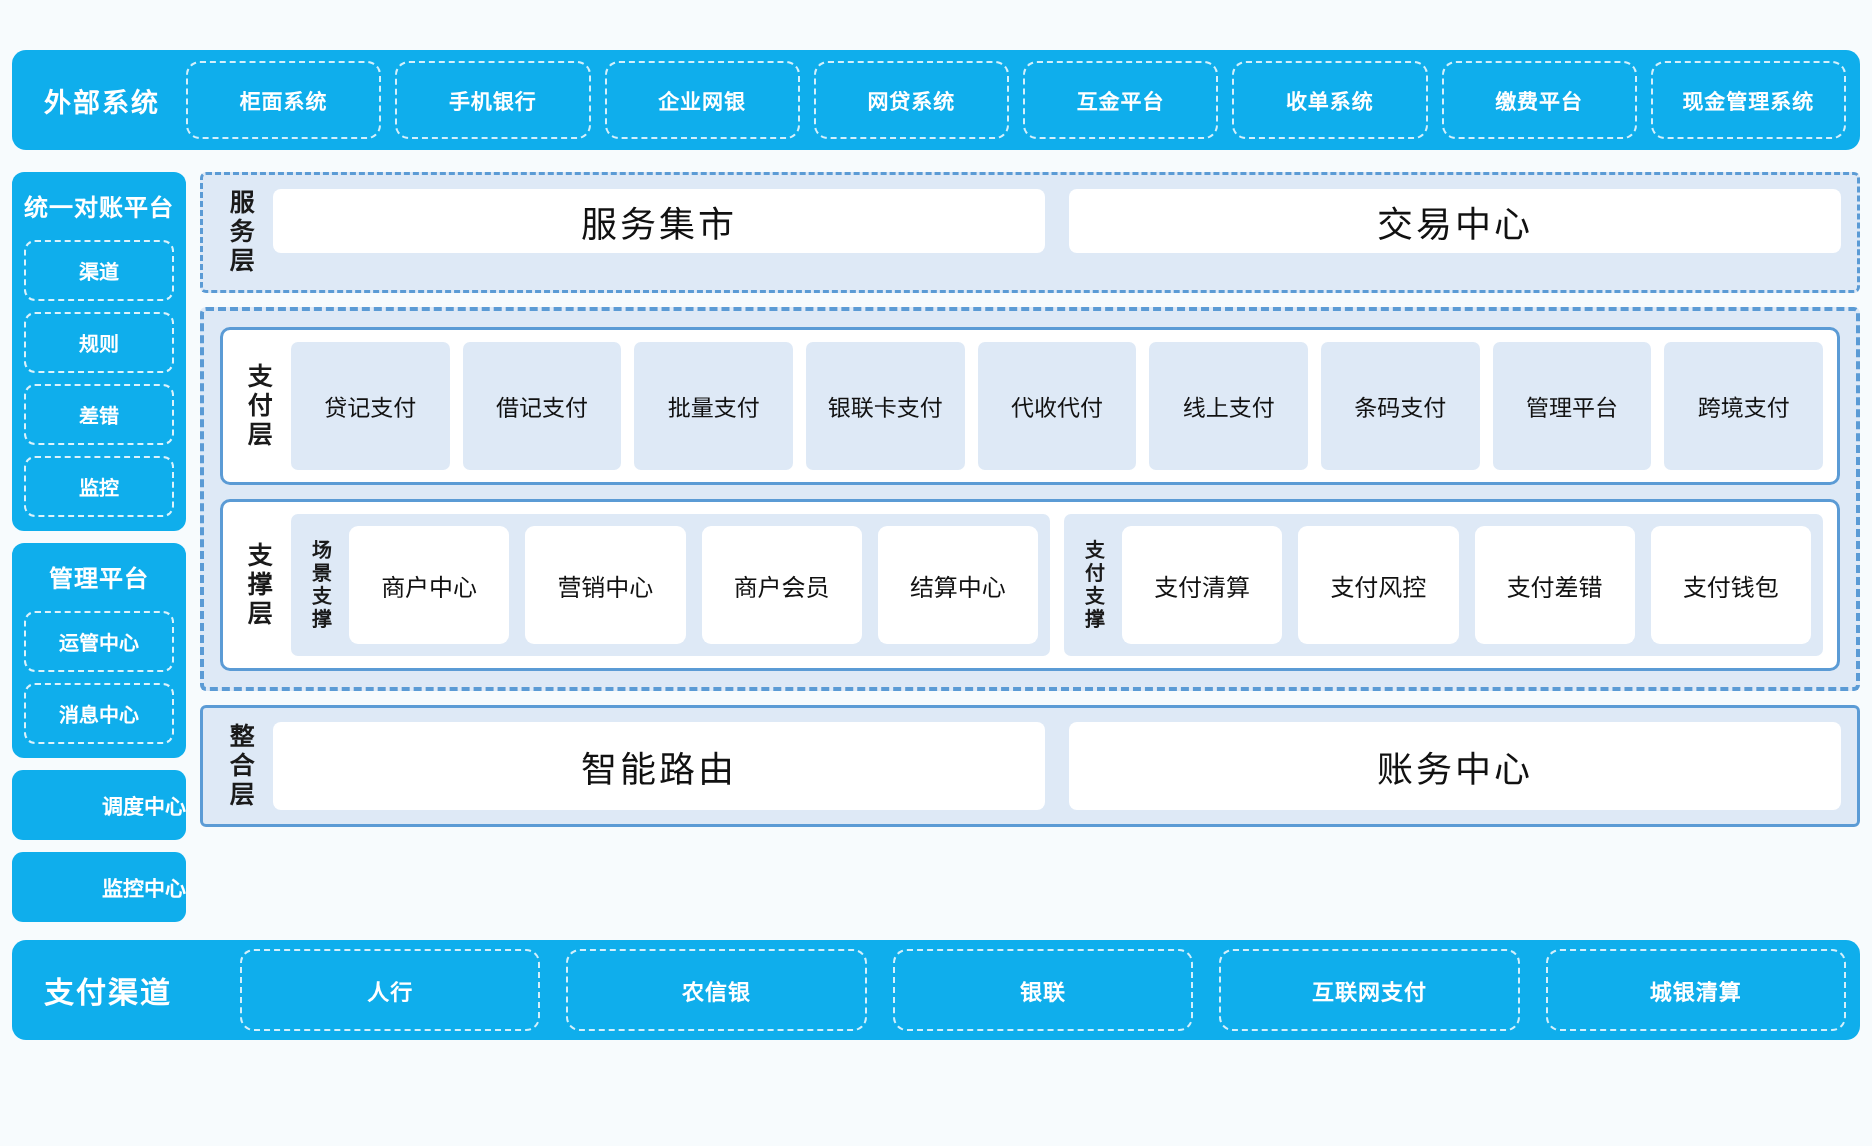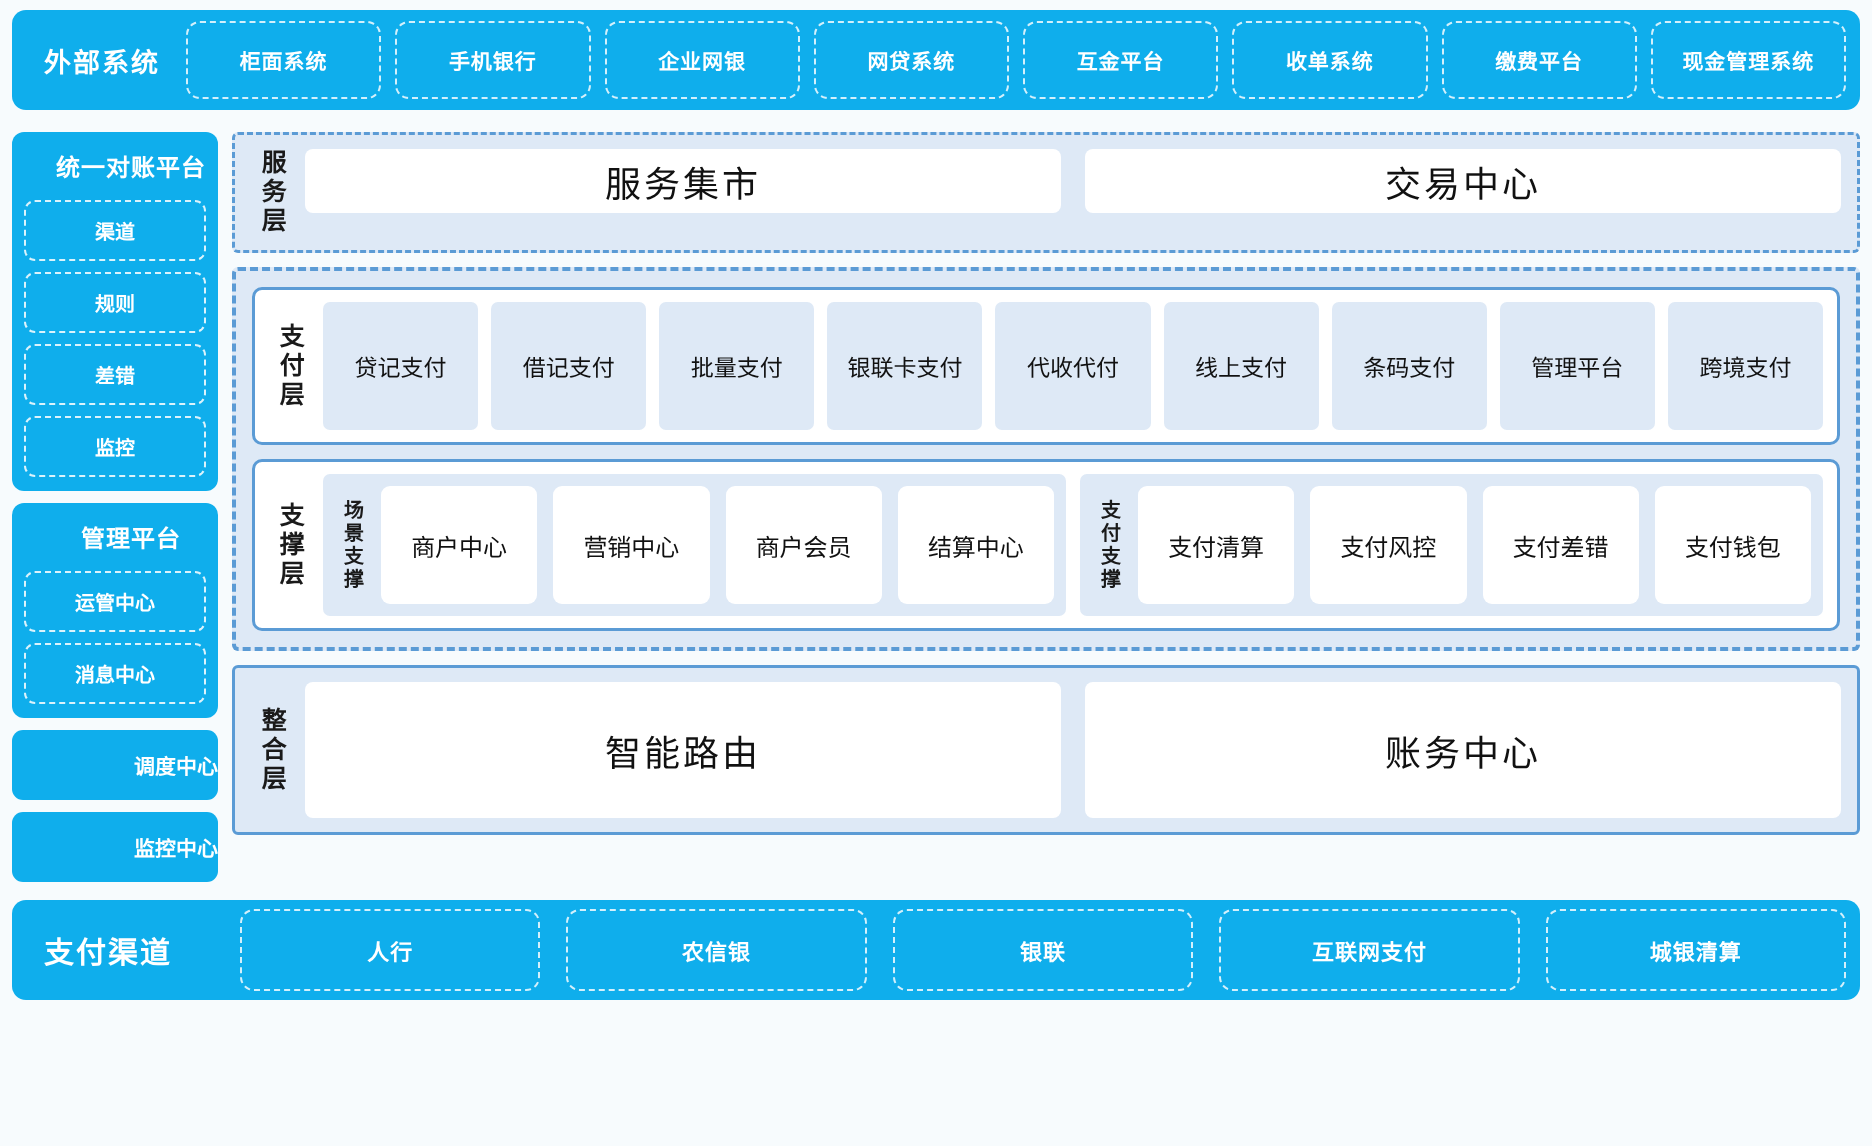--- a/index.html
+++ b/index.html
@@ -45,21 +45,21 @@
     display: flex;
     align-items: center;
     justify-content: center;
     color: #fff;
     font-size: 21px;
     font-weight: 700;
     letter-spacing: 1px;
     white-space: nowrap;
   }
 
-  #top-band { height: 100px; margin-bottom: 22px; }
+  #top-band { height: 100px; margin-bottom: 22px; margin-top: 40px; }
   #top-band .band-chip { height: 78px; }
   #bottom-band { height: 100px; margin-top: 18px; }
   #bottom-band .band-title { font-size: 30px; padding-right: 44px; }
   #bottom-band .band-items { gap: 26px; padding-left: 24px; }
   #bottom-band .band-chip { height: 82px; font-size: 22px; }
 
   
   .body-row { display: flex; align-items: flex-start; gap: 14px; }
 
   
@@ -67,21 +67,20 @@
   .rail-card {
     background: #0FAEEC;
     border-radius: 12px;
     padding: 12px 12px 14px;
     display: flex; flex-direction: column; gap: 11px;
   }
   .rail-card-title {
     color: #fff; font-size: 24px; font-weight: 700;
     text-align: center; letter-spacing: 1px; white-space: nowrap;
     padding: 4px 0 6px;
-    margin-left: 32px;
   }
   .rail-chip {
     border: 2px dashed rgba(255,255,255,0.85);
     border-radius: 11px;
     color: #fff; font-size: 20px; font-weight: 600;
     text-align: center; padding: 14px 0;
     white-space: nowrap;
   }
   .rail-solid {
     background: #0FAEEC; border-radius: 11px;
@@ -155,21 +154,21 @@
   .sgroup-cards { flex: 1 1 auto; display: flex; gap: 16px; }
   .sgroup-card {
     flex: 1 1 0;
     background: #fff;
     border-radius: 9px;
     height: 118px;
     display: flex; align-items: center; justify-content: center;
     font-size: 24px; color: #111;
     white-space: nowrap;
   }
-  #integration-layer .wcard { height: 136px; }
+  #integration-layer .wcard { height: 88px; }
 </style>
 </head>
 <body>
 
 <div class="page">
 
   <div class="band" id="top-band">
     <div class="band-title">外部系统</div>
     <div class="band-items">
       <div class="band-chip">柜面系统</div>

